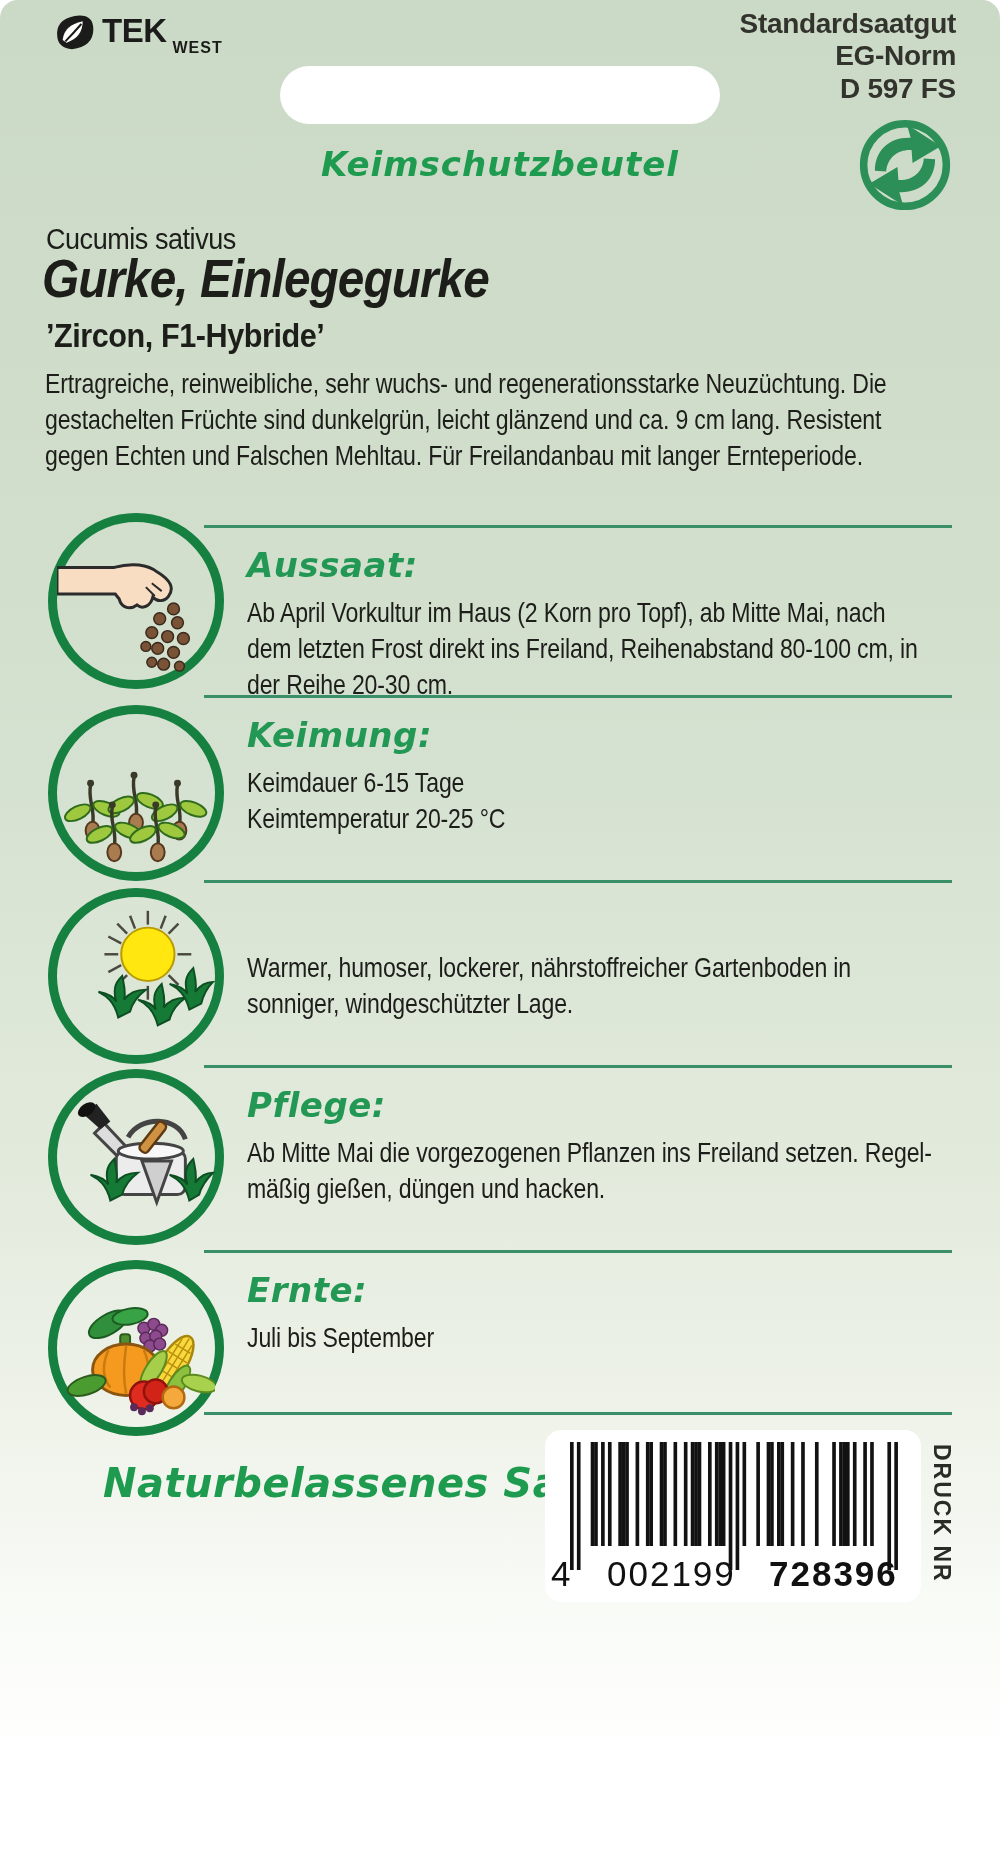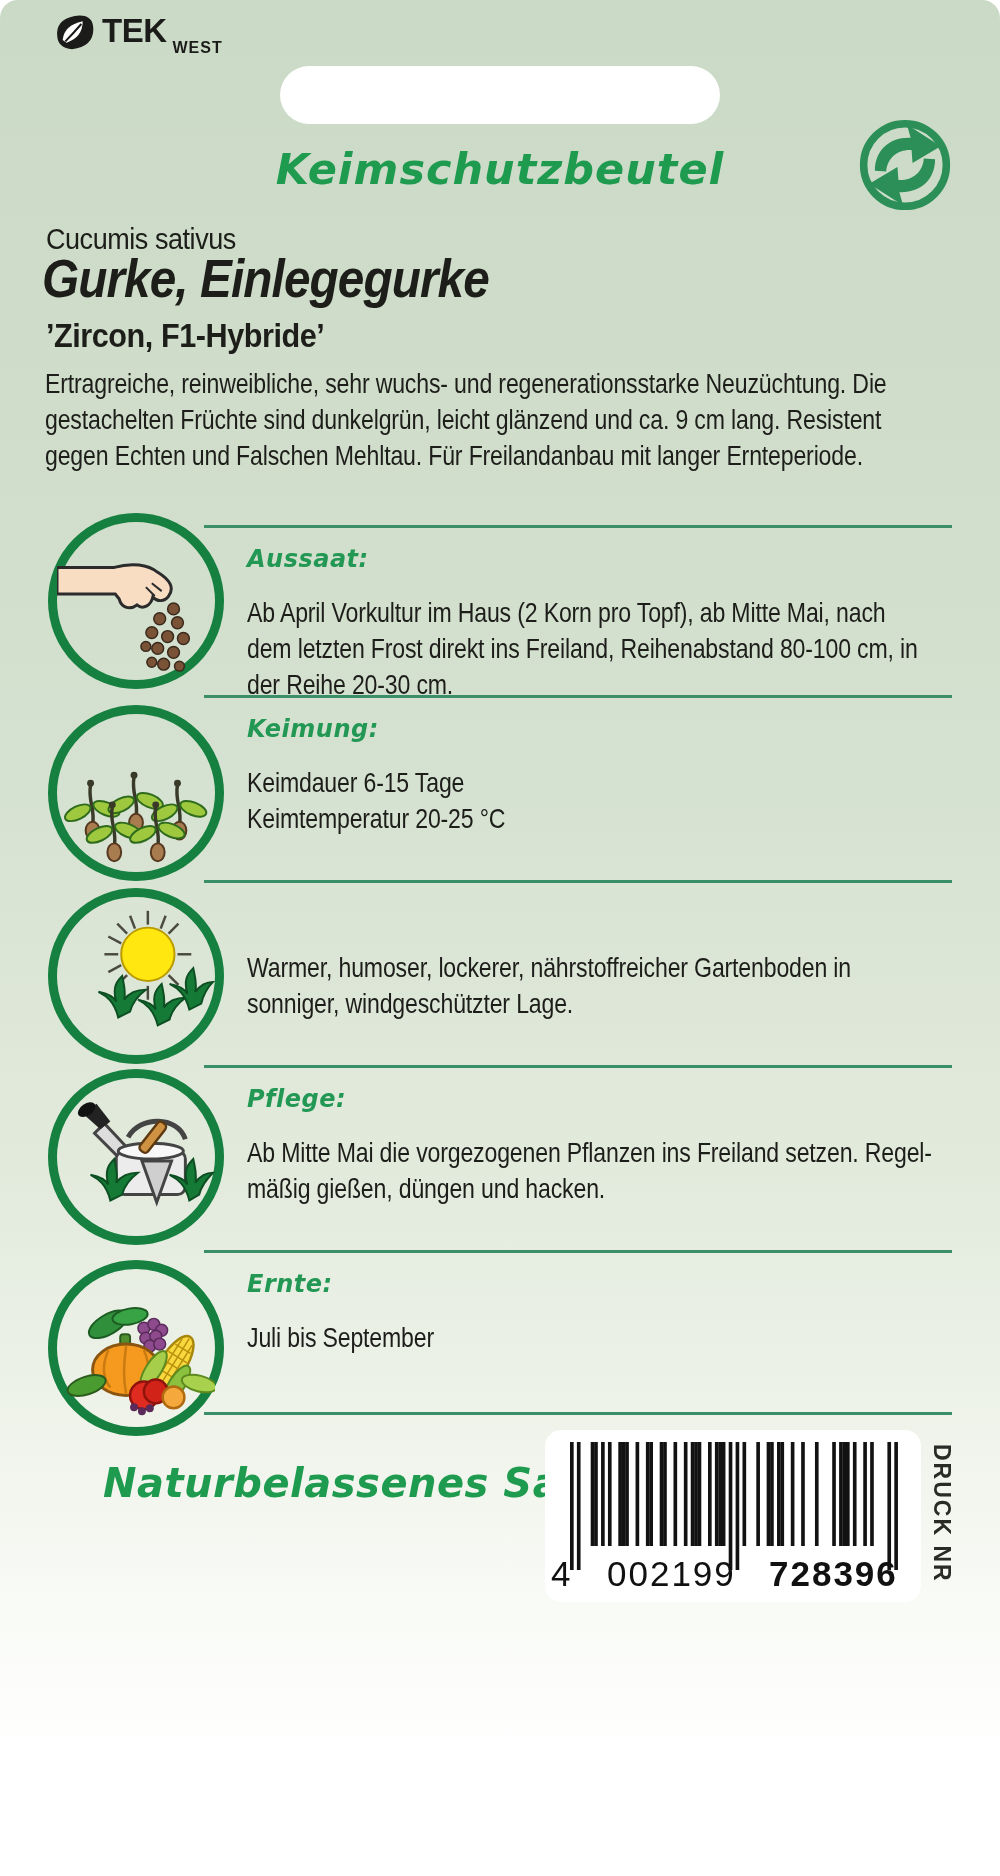--- a/index.html
+++ b/index.html
@@ -11,40 +11,40 @@
   }
   
   .brand{position:absolute;top:12px;left:52px;display:flex;align-items:flex-start;gap:6px;}
   .brand-name{font-size:33px;font-weight:bold;color:#1b1b19;letter-spacing:-0.5px;line-height:38px;}
   .brand-suffix{font-size:16px;font-weight:bold;color:#1b1b19;letter-spacing:1px;margin-top:27px;}
   .cert{position:absolute;top:8px;right:44px;text-align:right;font-size:28px;line-height:1.16;
         font-weight:bold;color:#33332e;white-space:pre-line;letter-spacing:-0.3px;}
   .pill{position:absolute;left:280px;top:66px;width:440px;height:58px;background:#ffffff;border-radius:29px;}
   .bag-label{position:absolute;left:0;top:144px;width:1000px;text-align:center;
              font-family:"DejaVu Sans",sans-serif;font-style:italic;font-weight:bold;
-             font-size:43px;color:#1f9b50;letter-spacing:1px;}
+             font-size:34px;color:#1f9b50;letter-spacing:1px;}
   .green-dot{position:absolute;left:858px;top:118px;width:94px;height:94px;}
   
   .botanical{position:absolute;left:46px;top:222px;font-size:30px;letter-spacing:-0.5px;
              transform:scaleX(0.9);transform-origin:0 0;}
   .product-title{position:absolute;left:42px;top:248px;font-size:53px;font-weight:bold;font-style:italic;
                  letter-spacing:-1px;transform:scaleX(0.9);transform-origin:0 0;white-space:nowrap;}
   .variety{position:absolute;left:46px;top:316px;font-size:34px;font-weight:bold;letter-spacing:-0.5px;
            transform:scaleX(0.9);transform-origin:0 0;}
   .description{position:absolute;left:45px;top:366px;width:1120px;font-size:27.5px;line-height:1.3;
                white-space:pre-line;letter-spacing:-0.2px;transform:scaleX(0.84);transform-origin:0 0;}
   
   .section{position:absolute;left:0;width:1000px;height:185px;}
   .rule{position:absolute;left:204px;top:0;width:748px;height:3px;background:#3a8f68;}
   .rule-closing{position:absolute;left:204px;top:1412px;width:748px;height:3px;background:#3a8f68;}
   .icon-circle{position:absolute;left:48px;width:158px;height:158px;border:9px solid #15803f;
                border-radius:50%;background:transparent;}
   .icon-circle svg{position:absolute;left:0;top:0;width:158px;height:158px;}
   .sec-heading{position:absolute;left:247px;top:20px;font-family:"DejaVu Sans",sans-serif;
-               font-style:italic;font-weight:bold;font-size:24px;color:#239854;letter-spacing:0.5px;}
+               font-style:italic;font-weight:bold;font-size:34px;color:#239854;letter-spacing:0.5px;}
   .sec-body{position:absolute;left:247px;top:70px;width:840px;font-size:27.5px;line-height:1.3;
             white-space:pre-line;letter-spacing:-0.2px;transform:scaleX(0.84);transform-origin:0 0;}
   .s1{top:525px;} .s2{top:695px;} .s3{top:880px;} .s4{top:1065px;} .s5{top:1250px;}
   .s1 .icon-circle{top:-12px;} .s2 .icon-circle{top:10px;} .s3 .icon-circle{top:8px;}
   .s4 .icon-circle{top:4px;} .s5 .icon-circle{top:10px;}
   
   .natural{position:absolute;left:103px;top:1460px;font-family:"DejaVu Sans",sans-serif;
            font-style:italic;font-weight:bold;font-size:40px;color:#1f9b50;letter-spacing:0.5px;}
   .barcode-box{position:absolute;left:545px;top:1430px;width:376px;height:172px;background:#ffffff;border-radius:16px;}
   .barcode-svg{position:absolute;left:25px;top:12px;}
@@ -62,20 +62,23 @@
   <div class="brand">
     <svg width="44" height="40" viewBox="0 0 66 60">
       <path d="M8 38 Q4 12 34 6 Q62 2 62 26 Q62 52 30 56 Q10 54 8 38 Z" fill="#1b1b19"></path>
       <path d="M16 42 Q18 20 46 14 Q46 38 22 46 Z" fill="#ffffff"></path>
       <path d="M20 44 Q32 32 44 18" stroke="#1b1b19" stroke-width="3" fill="none"></path>
     </svg>
     <span class="brand-name">TEK</span>
     <span class="brand-suffix">WEST</span>
   </div>
 
+  <div class="cert">Standardsaatgut
+EG-Norm
+D 597 FS</div>
 
   <div class="pill"></div>
 
   <div class="bag-label">Keimschutzbeutel</div>
 
   <svg class="green-dot" viewBox="0 0 100 100">
     <circle cx="50" cy="50" r="44" fill="none" stroke="#2b8f57" stroke-width="8"></circle>
     <path d="M18 56 C18 34 34 20 56 21 L52 7 L88 30 L58 48 L57 34 C43 33 31 42 30 57 Z" fill="#2b8f57"></path>
     <path d="M82 44 C82 66 66 80 44 79 L48 93 L12 70 L42 52 L43 66 C57 67 69 58 70 43 Z" fill="#2b8f57"></path>
   </svg>

